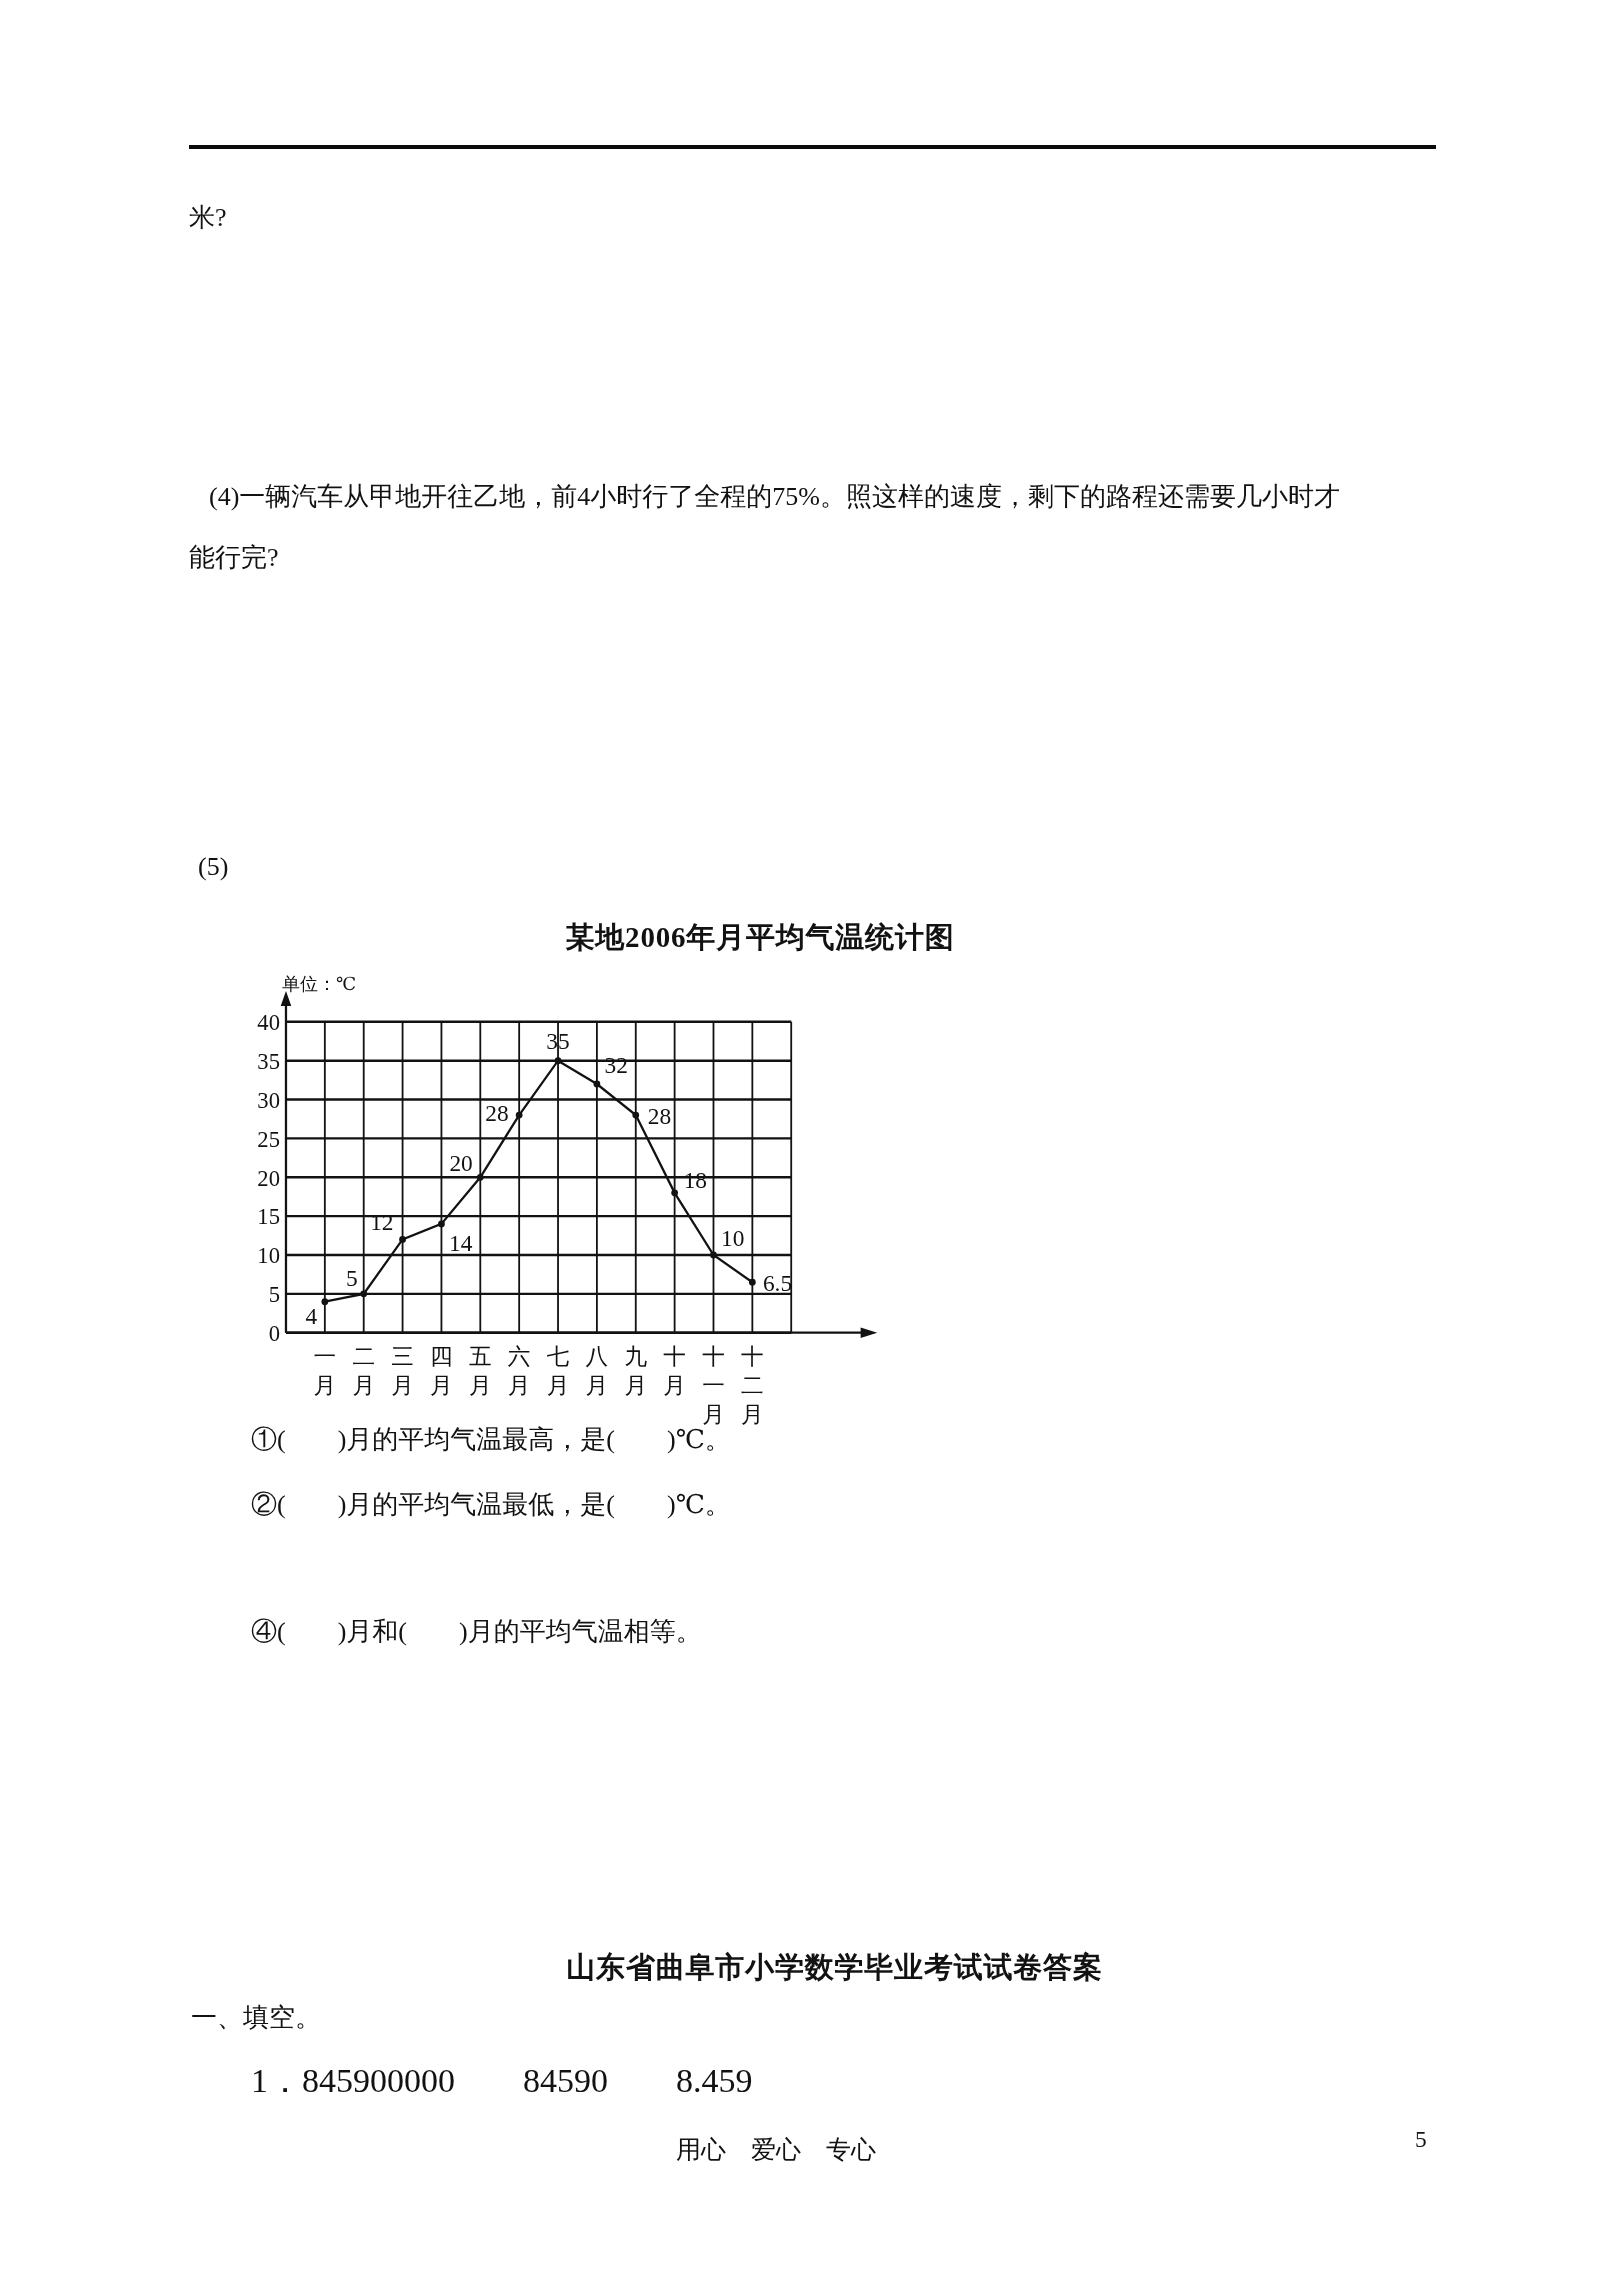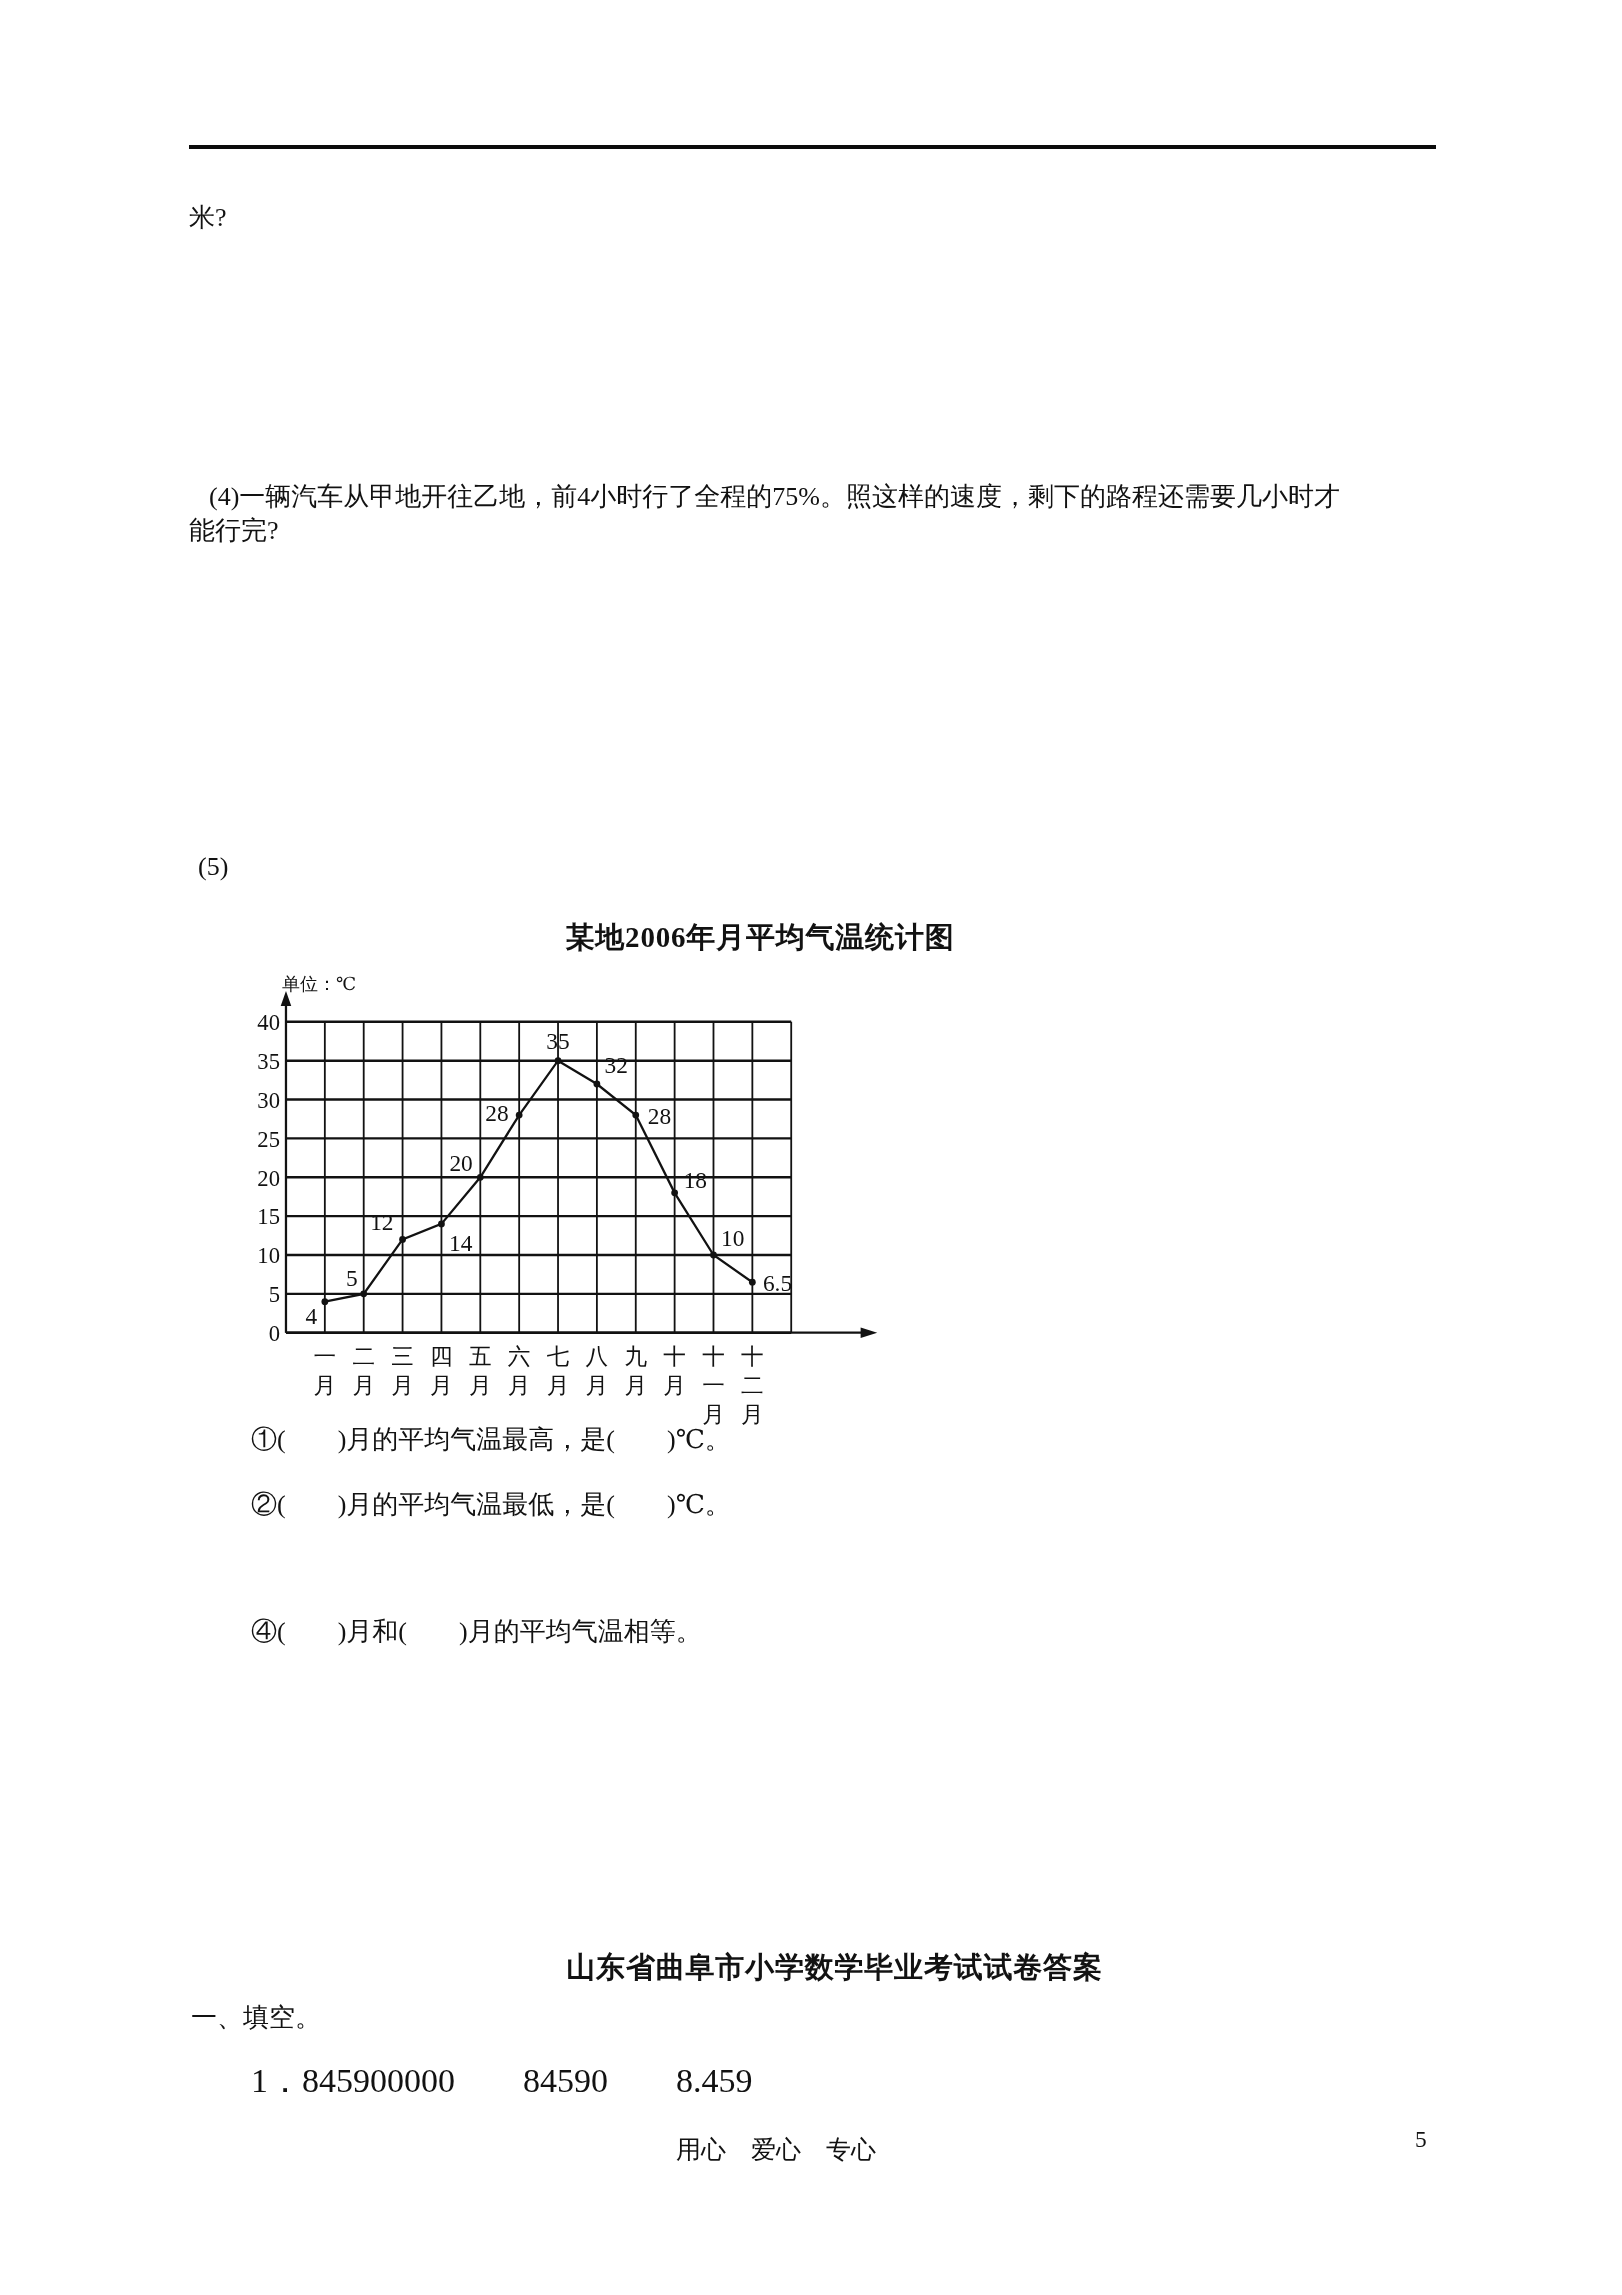--- a/index.html
+++ b/index.html
@@ -67,21 +67,21 @@
 </head>
 <body>
 
 <div class="page">
 
   <div class="top-rule"></div>
 
   <div class="txt" style="left:189px;top:202px;">米?</div>
 
   <div class="txt" style="left:189px;top:481px;margin-left:20px;">(4)一辆汽车从甲地开往乙地，前4小时行了全程的75%。照这样的速度，剩下的路程还需要几小时才</div>
-  <div class="txt" style="left:189px;top:515px;">能行完?</div>
+  <div class="txt" style="left:189px;top:542px;">能行完?</div>
 
   <div class="txt" style="left:198px;top:851px;">(5)</div>
 
   <div class="chart-title">某地2006年月平均气温统计图</div>
   <div class="unit-label">单位：℃</div>
 
   <svg id="chart-svg" viewBox="0 0 860 650">
       <line x1="49" y1="71" x2="718.5" y2="71" stroke="#121212" stroke-width="3.2"></line>
       <line x1="49" y1="122.5" x2="718.5" y2="122.5" stroke="#121212" stroke-width="3.2"></line>
       <line x1="49" y1="174" x2="718.5" y2="174" stroke="#121212" stroke-width="3.2"></line>

